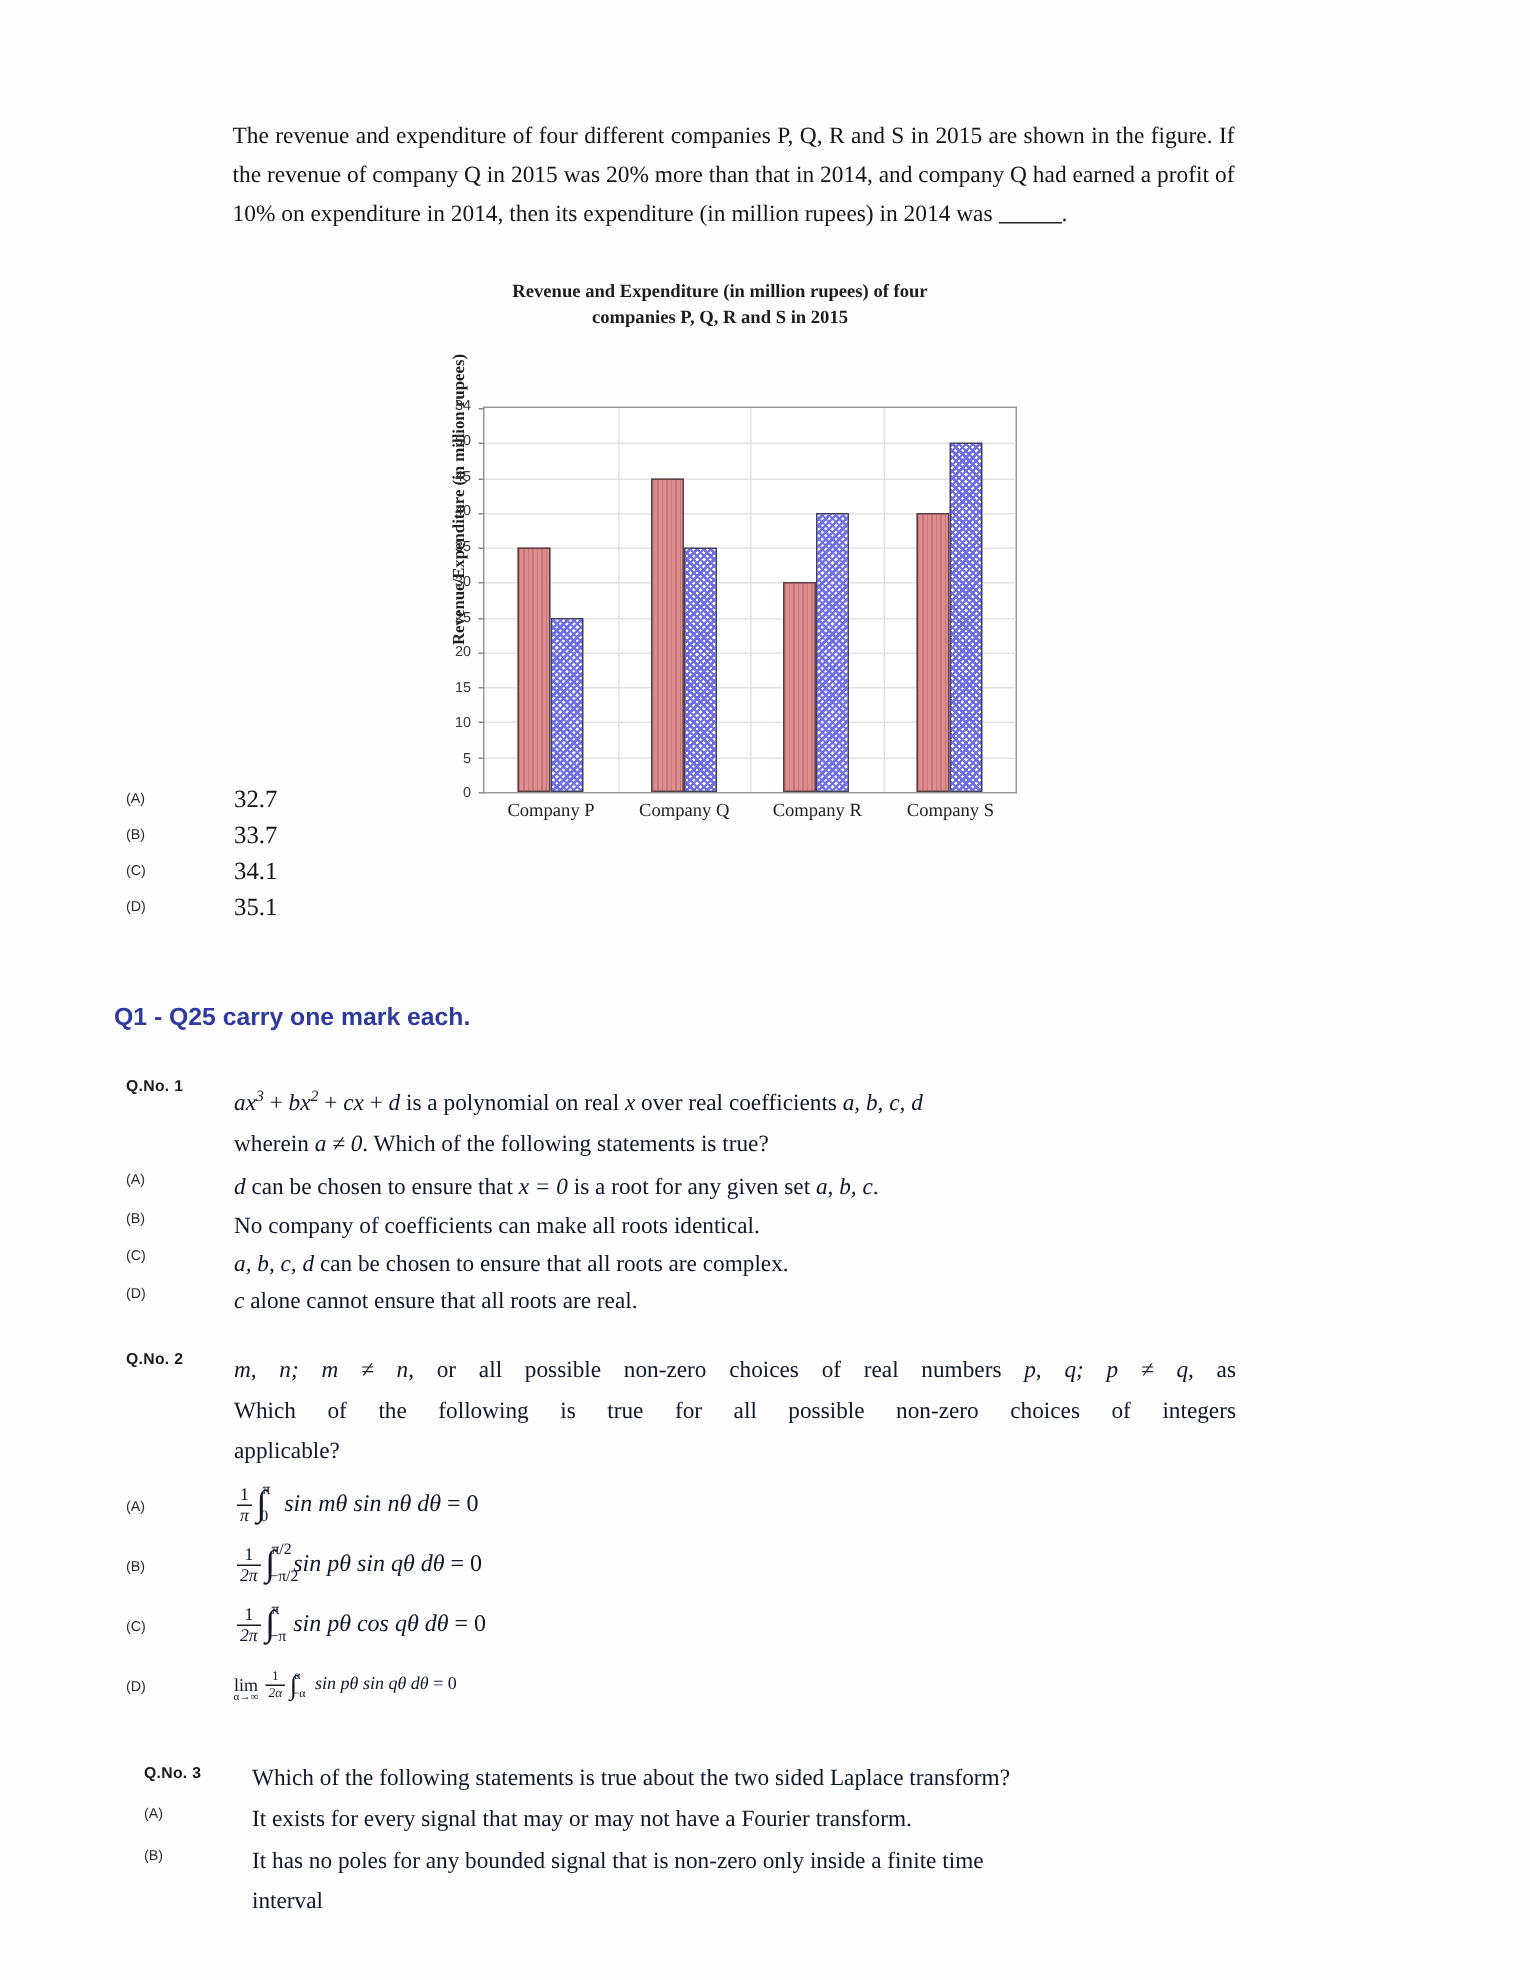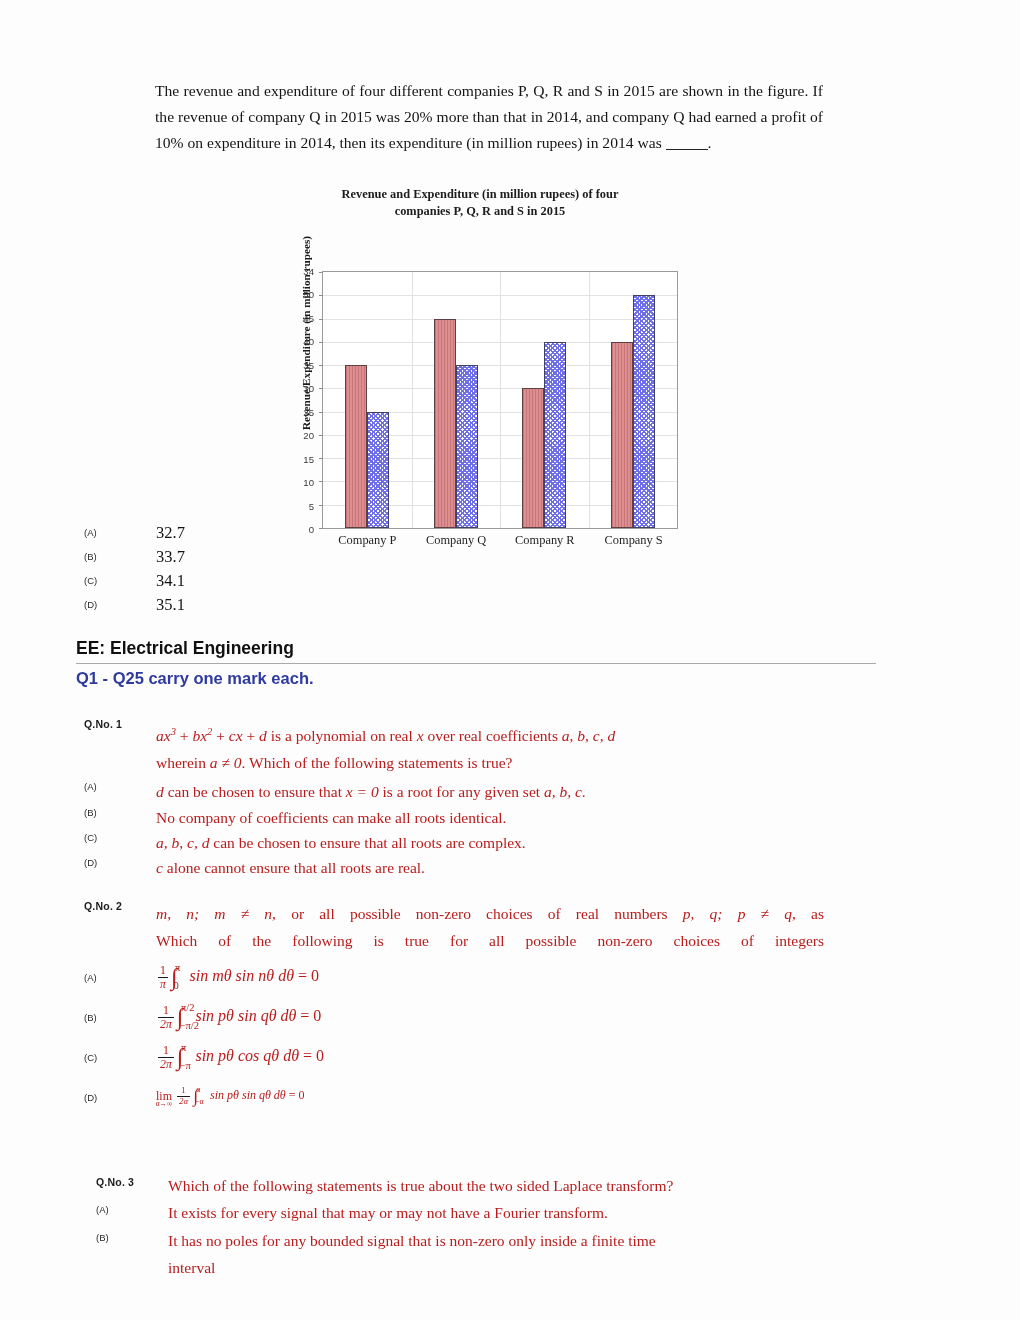--- a/index.html
+++ b/index.html
@@ -40,21 +40,21 @@
     left: 0;
     width: 68px;
     font-family: "Liberation Sans", sans-serif;
     font-size: 9.5px;
     color: #2a2a2a;
   }
   .q-text {
     font-family: "Liberation Serif", serif;
     font-size: 15.5px;
     line-height: 27px;
-    color: #b91c1c;
+    color: #0f172a;
   }
 
   
   #intro-paragraph {
     position: absolute;
     left: 155px;
     top: 78px;
     width: 668px;
     font-size: 15.6px;
     line-height: 26px;
@@ -434,21 +434,20 @@
     <div class="row">
       <span class="opt-label">(C)</span>
       <span class="opt-value">34.1</span>
     </div>
     <div class="row">
       <span class="opt-label">(D)</span>
       <span class="opt-value">35.1</span>
     </div>
   </div>
 
-  <div id="section-heading">EE: Electrical Engineering</div>
   <div id="marks-heading">Q1 - Q25 carry one mark each.</div>
 
   <div class="q-block" style="left:84px; top:718px; width:740px;">
     <span class="q-label">Q.No. 1</span>
     <div class="q-text" style="margin-left:72px;">
       <span class="math"><span class="math">ax</span><sup>3</sup><span class="math-up"> + </span><span class="math">bx</span><sup>2</sup><span class="math-up"> + </span><span class="math">cx</span><span class="math-up"> + </span><span class="math">d</span></span><span> is a polynomial on real </span><span class="math">x</span><span> over real coefficients </span><span class="math">a, b, c, d</span><br>
       <span>wherein </span><span class="math">a ≠ 0</span><span>. Which of the following statements is true?</span>
     </div>
     <div style="position:relative; height:26px; margin-top:2px;">
       <span class="opt-label" style="top:3px;">(A)</span>
@@ -466,20 +465,21 @@
       <span class="opt-label" style="top:3px;">(D)</span>
       <span class="q-text" style="position:absolute; left:72px; top:0;"><span class="math">c</span><span> alone cannot ensure that all roots are real.</span></span>
     </div>
   </div>
 
   <div class="q-block" style="left:84px; top:900px; width:740px;">
     <span class="q-label">Q.No. 2</span>
     <div class="q-text" style="margin-left:72px; width:668px; text-align:justify;">
       <div style="text-align:justify; text-align-last:justify;"><span class="math">m, n; m ≠ n</span><span>, or all possible non-zero choices of real numbers </span><span class="math">p, q; p ≠ q</span><span>, as</span></div>
       <div style="text-align:justify; text-align-last:justify;">Which of the following is true for all possible non-zero choices of integers</div>
+      <div>applicable?</div>
     </div>
 
     <div style="position:relative; height:40px; margin-top:6px;">
       <span class="opt-label" style="top:12px;">(A)</span>
       <span class="q-text" style="position:absolute; left:72px; top:2px; font-size:16px;">
         <span class="frac"><span class="num">1</span><span class="den math">π</span></span><span class="intg">∫<span class="lim-up math">π</span><span class="lim-dn math">0</span></span><span class="math">sin mθ sin nθ dθ</span> <span class="math-up">= 0</span>
       </span>
     </div>
 
     <div style="position:relative; height:40px;">

